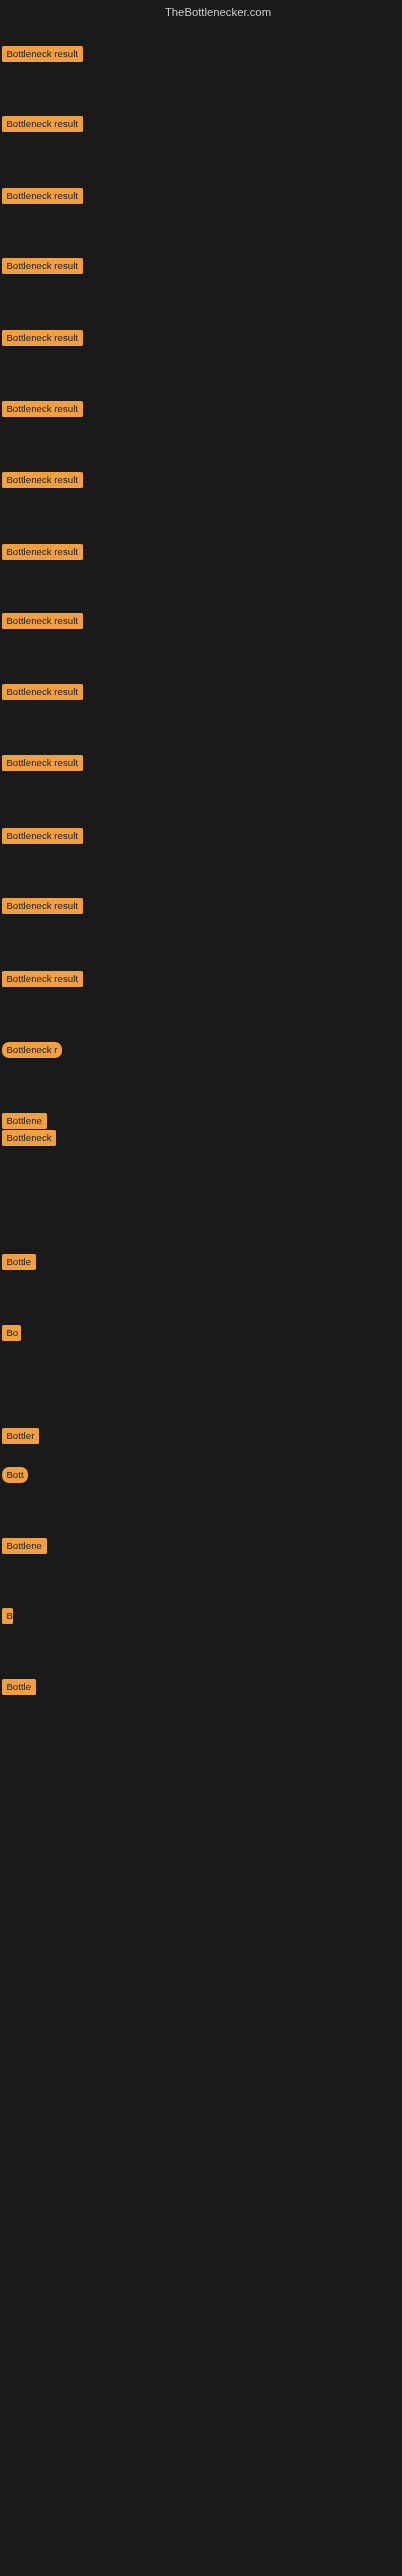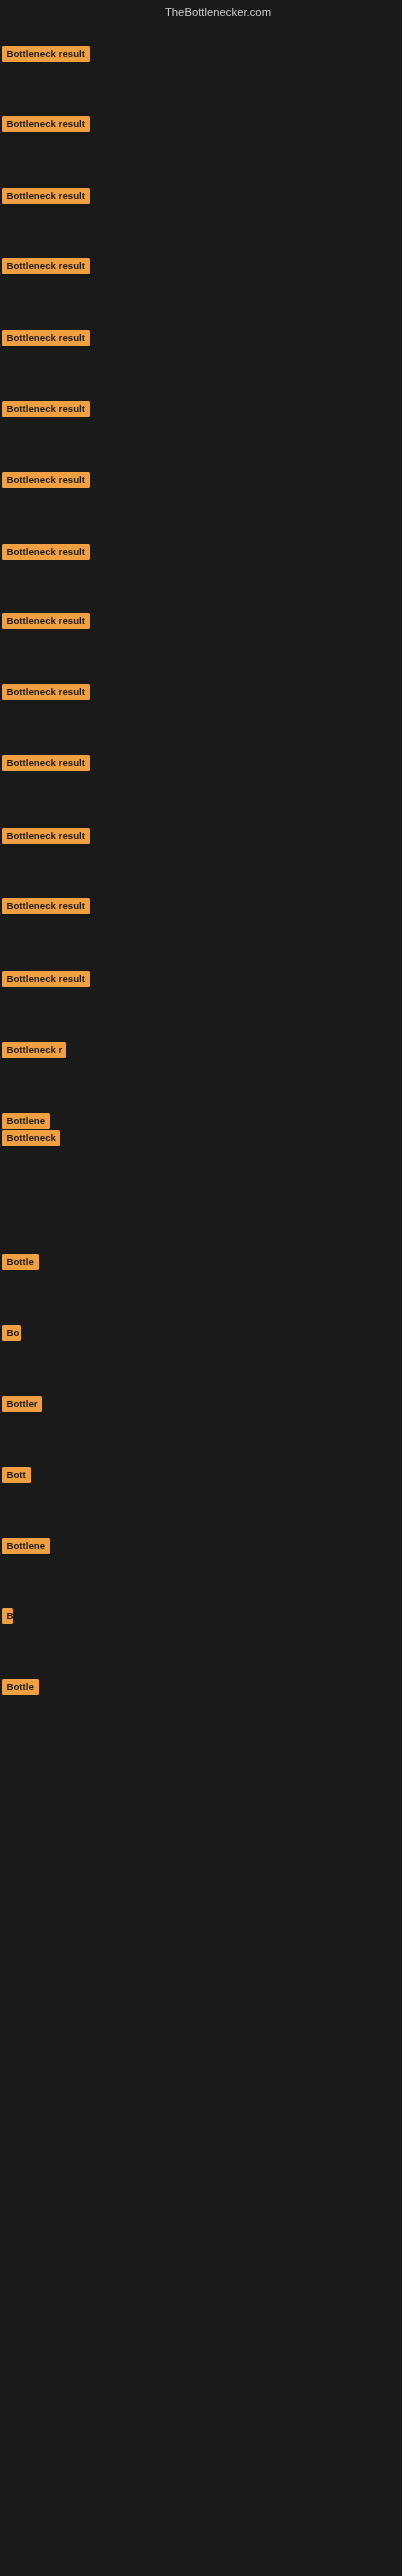--- a/index.html
+++ b/index.html
@@ -28,21 +28,21 @@
     .bottleneck-item {
       position: absolute;
       left: 1.6px;
     }
 
     .bottleneck-badge {
       display: inline-block;
       background-color: #f0a040;
       color: #1a1a1a;
       font-size: 9.7px;
-      font-weight: bold;
+      font-weight: normal;
       padding: 2.4px 4.8px;
       border-radius: 1.6px;
       white-space: nowrap;
       overflow: hidden;
     }
   </style>
 </head>
 <body>
 
 <div class="site-header">
@@ -56,23 +56,23 @@
 <div class="bottleneck-item" style="top: 330px;"><div class="bottleneck-badge" style="max-width: 97px;">Bottleneck result</div></div>
 <div class="bottleneck-item" style="top: 401px;"><div class="bottleneck-badge" style="max-width: 97px;">Bottleneck result</div></div>
 <div class="bottleneck-item" style="top: 472px;"><div class="bottleneck-badge" style="max-width: 97px;">Bottleneck result</div></div>
 <div class="bottleneck-item" style="top: 544px;"><div class="bottleneck-badge" style="max-width: 97px;">Bottleneck result</div></div>
 <div class="bottleneck-item" style="top: 613px;"><div class="bottleneck-badge" style="max-width: 97px;">Bottleneck result</div></div>
 <div class="bottleneck-item" style="top: 684px;"><div class="bottleneck-badge" style="max-width: 97px;">Bottleneck result</div></div>
 <div class="bottleneck-item" style="top: 755px;"><div class="bottleneck-badge" style="max-width: 97px;">Bottleneck result</div></div>
 <div class="bottleneck-item" style="top: 828px;"><div class="bottleneck-badge" style="max-width: 93px;">Bottleneck result</div></div>
 <div class="bottleneck-item" style="top: 898px;"><div class="bottleneck-badge" style="max-width: 92px;">Bottleneck result</div></div>
 <div class="bottleneck-item" style="top: 971px;"><div class="bottleneck-badge" style="max-width: 89px;">Bottleneck result</div></div>
-<div class="bottleneck-item" style="top: 1042px;"><div class="bottleneck-badge" style="max-width: 64px;">Bottleneck r</div></div>
+<div class="bottleneck-item" style="top: 1042px;"><div class="bottleneck-badge" style="max-width: 64px; border-radius: 7px;">Bottleneck r</div></div>
 <div class="bottleneck-item" style="top: 1113px;"><div class="bottleneck-badge" style="max-width: 52px;">Bottlene</div></div>
 <div class="bottleneck-item" style="top: 1130px;"><div class="bottleneck-badge" style="max-width: 58px;">Bottleneck</div></div>
 <div class="bottleneck-item" style="top: 1254px;"><div class="bottleneck-badge" style="max-width: 42px;">Bottle</div></div>
 <div class="bottleneck-item" style="top: 1325px;"><div class="bottleneck-badge" style="max-width: 19.3px; text-align: right;">Bo</div></div>
-<div class="bottleneck-item" style="top: 1396px;"><div class="bottleneck-badge" style="max-width: 44px;">Bottler</div></div>
-<div class="bottleneck-item" style="top: 1467px;"><div class="bottleneck-badge" style="max-width: 31px;">Bott</div></div>
+<div class="bottleneck-item" style="top: 1396px;"><div class="bottleneck-badge" style="max-width: 44px; margin-top: 32px;">Bottler</div></div>
+<div class="bottleneck-item" style="top: 1467px;"><div class="bottleneck-badge" style="max-width: 31px; border-radius: 7px;">Bott</div></div>
 <div class="bottleneck-item" style="top: 1538px;"><div class="bottleneck-badge" style="max-width: 52px;">Bottlene</div></div>
 <div class="bottleneck-item" style="top: 1608px;"><div class="bottleneck-badge" style="max-width: 11.3px;">B</div></div>
 <div class="bottleneck-item" style="top: 1679px;"><div class="bottleneck-badge" style="max-width: 40px;">Bottle</div></div>
 
 
 </body></html>

